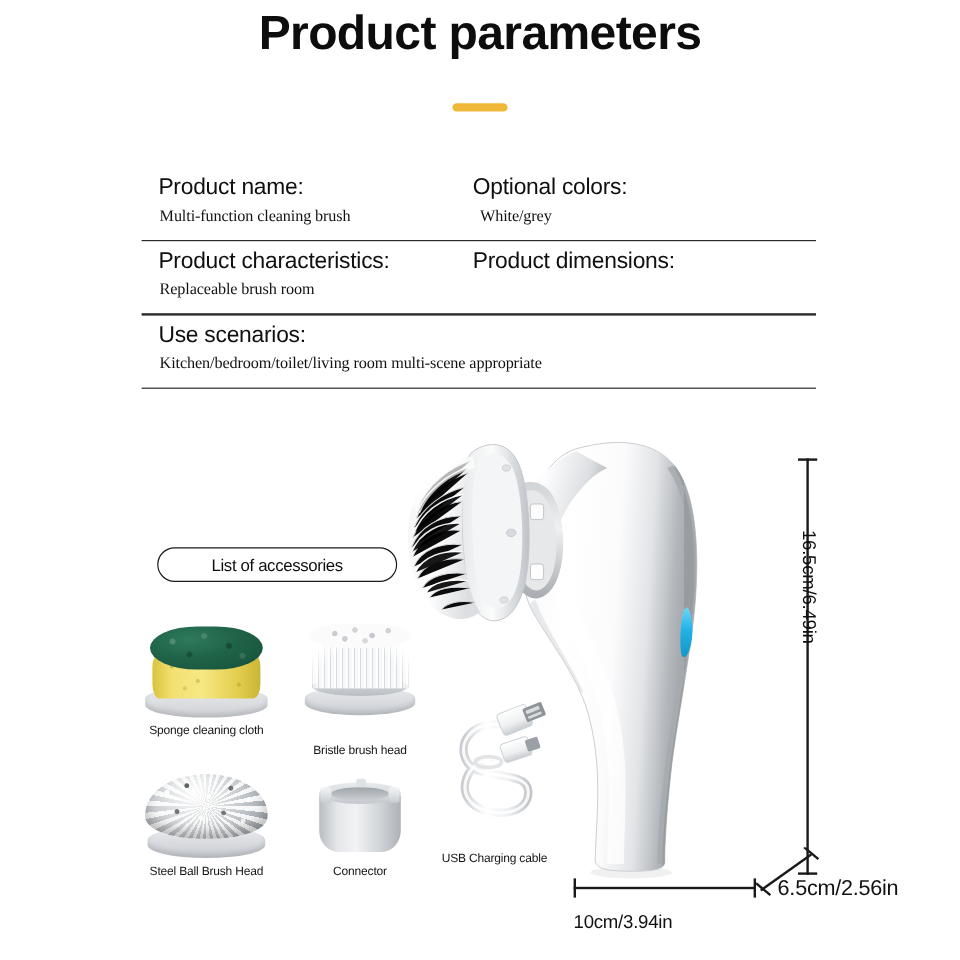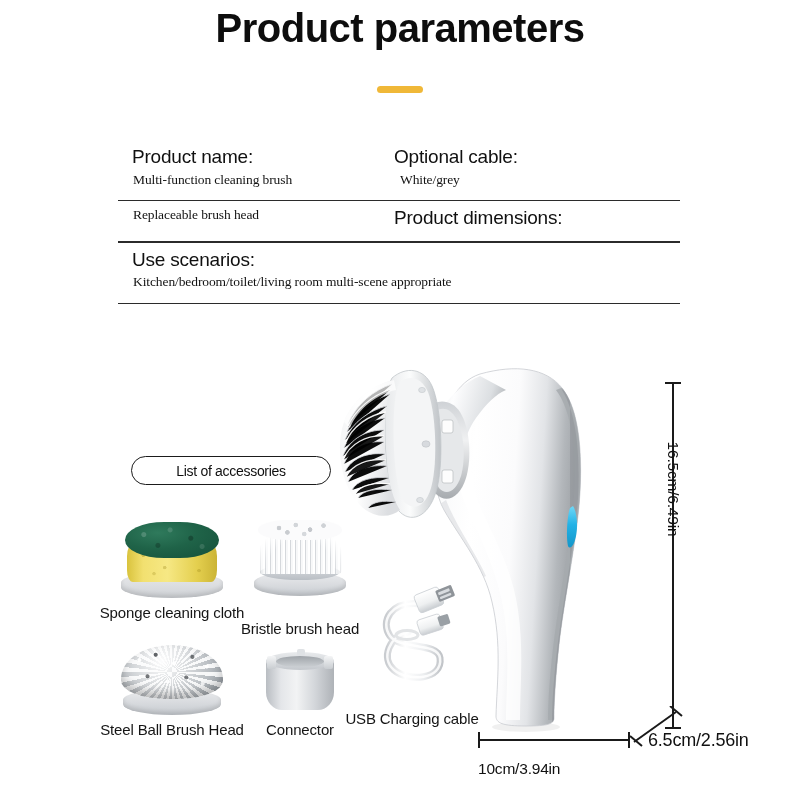--- a/index.html
+++ b/index.html
@@ -55,21 +55,21 @@
   }
   .acc-pill span{
     font-size:14px; color:#0f0f0f; letter-spacing:-0.3px;
   }
 
   
   .acc-item{ position:absolute; }
   .acc-caption{
     position:absolute; width:200px; left:50%; margin-left:-100px;
     text-align:center;
-    font-size:15px; color:#151515; letter-spacing:-0.15px;
+    font-size:10px; color:#151515; letter-spacing:-0.15px;
     white-space:nowrap;
   }
 
   
   #acc-sponge{ left:172px; top:520px; }
   .sponge-wrap{ position:absolute; left:-53px; top:0; width:106px; height:78px; }
   .sponge-base{
     position:absolute; left:2px; top:52px; width:102px; height:26px;
     background:linear-gradient(#e9eaec,#cfd2d6);
     border-radius:50%/40%;
@@ -253,30 +253,31 @@
 <div class="accent-bar"></div>
 
 <div class="spec-table">
 
   <div class="spec-row">
     <div class="spec-cell c1">
       <div class="spec-label">Product name:</div>
       <div class="spec-value">Multi-function cleaning brush</div>
     </div>
     <div class="spec-cell c2">
-      <div class="spec-label">Optional cable:</div>
+      <div class="spec-label">Optional colors:</div>
       <div class="spec-value indent">White/grey</div>
     </div>
   </div>
 
   <div class="divider"></div>
 
   <div class="spec-row">
     <div class="spec-cell c1">
-      <div class="spec-value">Replaceable brush head</div>
+      <div class="spec-label">Product characteristics:</div>
+      <div class="spec-value">Replaceable brush room</div>
     </div>
     <div class="spec-cell c2">
       <div class="spec-label">Product dimensions:</div>
     </div>
   </div>
 
   <div class="divider"></div>
 
   <div class="spec-row">
     <div class="spec-cell c1" style="width:562px">

